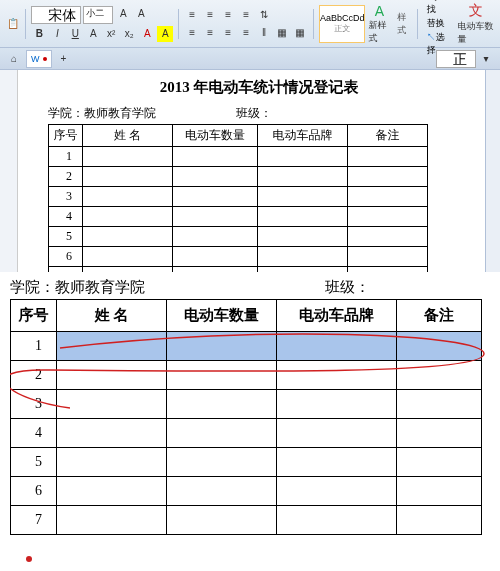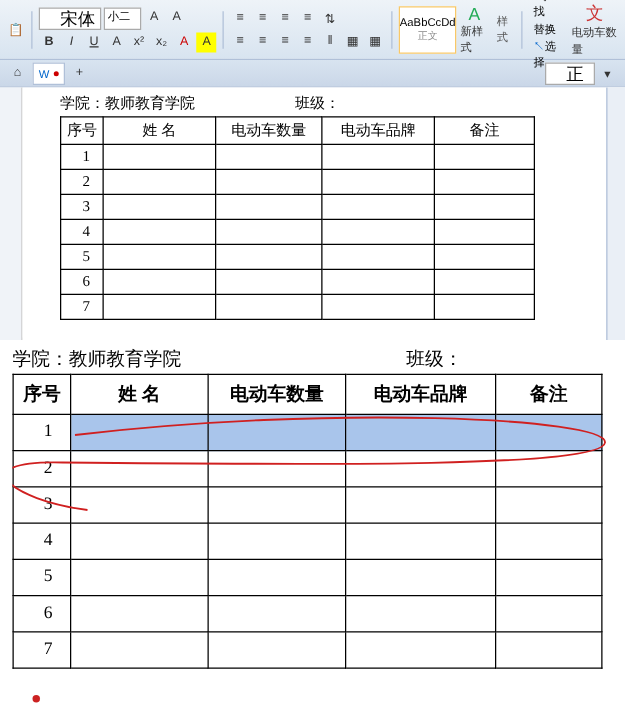--- a/index.html
+++ b/index.html
@@ -115,20 +115,21 @@
     </div>
     <div class="rbtn">+</div>
     <div style="margin-left:auto;display:flex;align-items:center;gap:2px">
       <div class="font-sel" style="width:40px">正文</div>
       <div class="rbtn">▾</div>
     </div>
   </div>
   <div class="doc-area">
     <div class="ruler-v"></div>
     <div class="doc-page">
+      <div class="doc-title">2013 年电动车统计情况登记表</div>
       <div class="doc-meta">
         <span><span>学院：</span><span>教师教育学院</span></span>
         <span>班级：</span>
       </div>
       <table class="doc-table">
         <tbody>
             <tr>
           <th style="width:34px">序号</th>
           <th style="width:90px">姓  名</th>
           <th style="width:85px">电动车数量</th>

